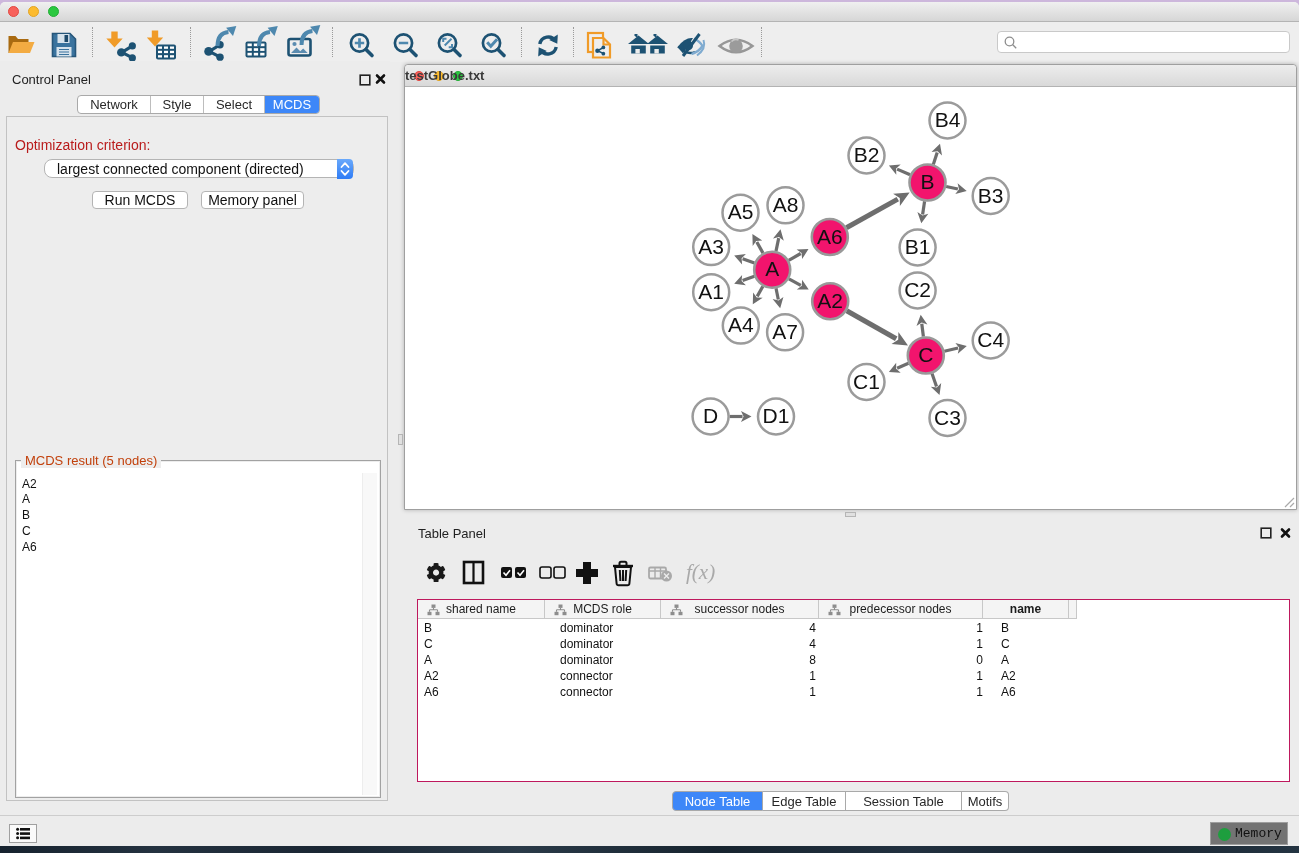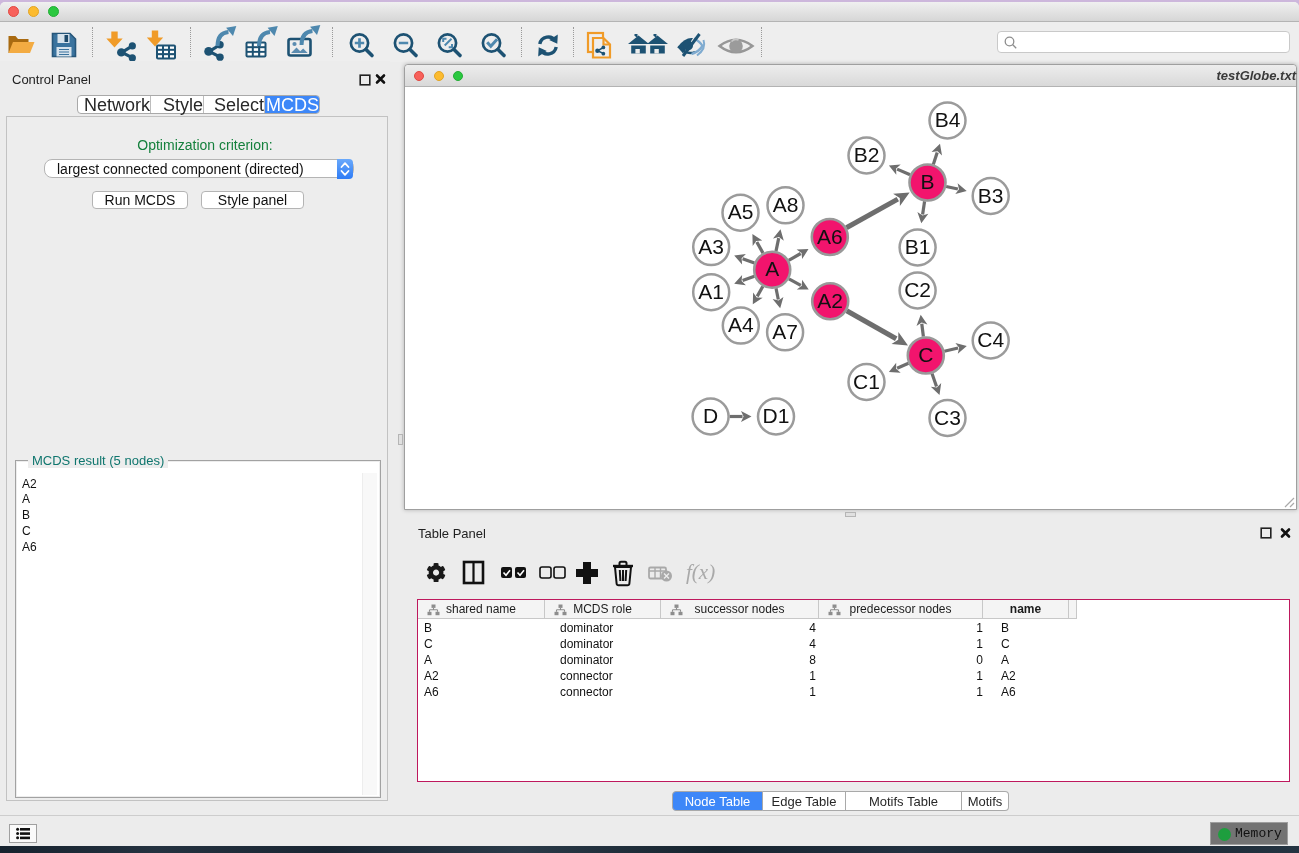--- a/index.html
+++ b/index.html
@@ -23,52 +23,52 @@
 .sep { position:absolute; top:5px; height:30px; width:0;
   border-left:1px dotted #9a9a9a; }
 #searchbox { position:absolute; left:997px; top:9px; width:293px; height:22px;
   background:#fff; border:1px solid #c9c9c9; border-radius:4px; }
 #searchbox svg { position:absolute; left:5px; top:3px; }
 
 #cpanel { position:absolute; left:0; top:59px; width:390px; height:757px; background:#ececec; }
 #cpanel .hdr { position:absolute; left:12px; top:11px; font-size:13px; color:#222; }
 #cptabs { position:absolute; left:77px; top:34px; width:243px; height:19px;
   background:#fff; border:1px solid #a9a9a9; border-radius:4px; display:flex; }
-#cptabs .t { flex:none; text-align:right; font-size:18px; color:#282828; line-height:18px;
+#cptabs .t { flex:none; text-align:center; font-size:13px; color:#282828; line-height:18px;
   border-right:1px solid #bdbdbd; }
 #cptabs .t:last-child { border-right:none; }
 #cptabs .sel { background:#3d87f8; color:#fff; border-radius:0 3px 3px 0; }
 #cpbody { position:absolute; left:6px; top:55px; width:382px; height:685px;
   background:#ededed; border:1px solid #c2c2c2; }
-#optlabel { position:absolute; left:8px; width:100%; top:20px; text-align:center;
-  font-size:14px; color:#15803d; }
+#optlabel { position:absolute; left:8px; width:100%; top:20px; text-align:left;
+  font-size:14px; color:#b91c1c; }
 #dropdown { position:absolute; left:37px; top:42px; width:310px; height:19px; background:#fff;
   border:1px solid #b4b4b4; border-radius:8px; font-size:14px; color:#111; }
 #dropdown .txt { position:absolute; left:12px; top:1px; }
 #dropdown .step { position:absolute; right:0px; top:-1px; width:16px; height:20px;
   background:linear-gradient(#6aa9fb,#2e7cf6); border-radius:0 4px 4px 0; }
 .btn { position:absolute; background:#fff; border:1px solid #b4b4b4; border-radius:4px;
   font-size:14px; color:#111; text-align:center; }
 #grpbox { position:absolute; left:8px; top:343px; width:366px; height:338px;
   border:1px solid #a2a2a2; }
-#grpbox .lbl { position:absolute; z-index:3; left:12px; top:-8px; background:#ededed; padding:0 4px;
-  font-size:13px; color:#0f766e; }
+#grpbox .lbl { position:absolute; z-index:3; left:5px; top:-8px; background:#ededed; padding:0 4px;
+  font-size:13px; color:#c2410c; }
 #grplist { position:absolute; left:1px; top:1px; width:362px; height:334px; background:#fff;
   font-size:12px; color:#111; padding-top:14.5px; }
 #grplist .sb { position:absolute; right:2px; top:11px; width:15px; height:322px; background:#f8f8f8; border-left:1px solid #ededed;}
 #grplist div.item { padding-left:5px; height:15.8px; line-height:15.8px; }
 
 #netwin { position:absolute; left:404px; top:62px; width:893px; height:446px;
   background:#fff; border:1px solid #9f9f9f; border-radius:4px 4px 0 0;
   box-shadow:0 0 4px rgba(0,0,0,0.25); }
 #nettitle { position:absolute; left:0; top:0; width:100%; height:22px;
   background:linear-gradient(#ededed,#d9d9d9); border-bottom:1px solid #b3b3b3;
   border-radius:4px 4px 0 0; }
-#nettitle .title { position:absolute; left:0; right:0; top:3px; text-align:right;
-  font-size:13px; font-weight:bold; color:#3a3a3a;font-style:italic; }
+#nettitle .title { position:absolute; left:0; right:0; top:3px; text-align:left;
+  font-size:13px; font-weight:bold; color:#3a3a3a; }
 #graph { position:absolute; left:0; top:22px; }
 
 #tpanel { position:absolute; left:403px; top:519px; width:894px; height:294px; background:#ececec; }
 #tpanel .hdr { position:absolute; left:15px; top:5px; font-size:13px; color:#222; }
 #ttools { position:absolute; left:0; top:8px; }
 #ttable { position:absolute; left:14px; top:78px; width:873px; height:183px; background:#fff;
   border:1px solid #be185d; }
 #thead { position:absolute; left:0; top:0; width:659px; height:19px; border-right:1px solid #c8c8c8; background:#f4f4f4;
   border-bottom:1px solid #c8c8c8; display:flex; font-size:12px; color:#1c1c1c; }
 #thead .hc { border-right:1px solid #c8c8c8; position:relative; text-align:center;
@@ -278,21 +278,21 @@
     <div id="cpbody">
       <div id="optlabel">Optimization criterion:</div>
       <div id="dropdown">
           <span class="txt">largest connected component (directed)</span>
         <div class="step"><svg width="16" height="20" viewBox="0 0 16 20">
               <path d="M4.5 8l3.5-3.8L11.5 8" stroke="#fff" stroke-width="1.8" fill="none" stroke-linecap="round" stroke-linejoin="round"></path>
               <path d="M4.5 12l3.5 3.8L11.5 12" stroke="#fff" stroke-width="1.8" fill="none" stroke-linecap="round" stroke-linejoin="round"></path>
             </svg></div>
       </div>
       <div class="btn" style="left:85px;top:74px;width:96px;height:18px;line-height:17px;">Run MCDS</div>
-      <div class="btn" style="left:194px;top:74px;width:103px;height:18px;line-height:17px;">Style panel</div>
+      <div class="btn" style="left:194px;top:74px;width:103px;height:18px;line-height:17px;">Memory panel</div>
       <div id="grpbox">
         <div class="lbl">MCDS result (5 nodes)</div>
         <div id="grplist">
           <div class="sb"></div>
           <div class="item">A2</div>
           <div class="item">A</div>
           <div class="item">B</div>
           <div class="item">C</div>
           <div class="item">A6</div>
         </div>
@@ -497,21 +497,21 @@
             <span class="c" style="left:142px;">connector</span>
             <span class="c" style="left:380px;width:18px;text-align:right;">1</span>
             <span class="c" style="left:547px;width:18px;text-align:right;">1</span>
             <span class="c" style="left:583px;">A6</span>
           </div>
       </div>
     </div>
     <div id="ttabs">
       <div class="t" style="width:91px;">Node Table</div>
       <div class="t" style="width:83px;">Edge Table</div>
-      <div class="t" style="width:116px;">Motifs Table</div>
+      <div class="t" style="width:116px;">Session Table</div>
       <div class="t" style="width:47px;">Motifs</div>
     </div>
   </div>
   <div id="statusbar">
     <div id="hambtn"><svg width="26" height="17" viewBox="0 0 26 17">
           <g fill="#111">
             <circle cx="7.6" cy="4.2" r="1.5"></circle>
             <rect x="10" y="3" width="10" height="2.6"></rect>
             <circle cx="7.6" cy="8.5" r="1.5"></circle>
             <rect x="10" y="7.3" width="10" height="2.6"></rect>

